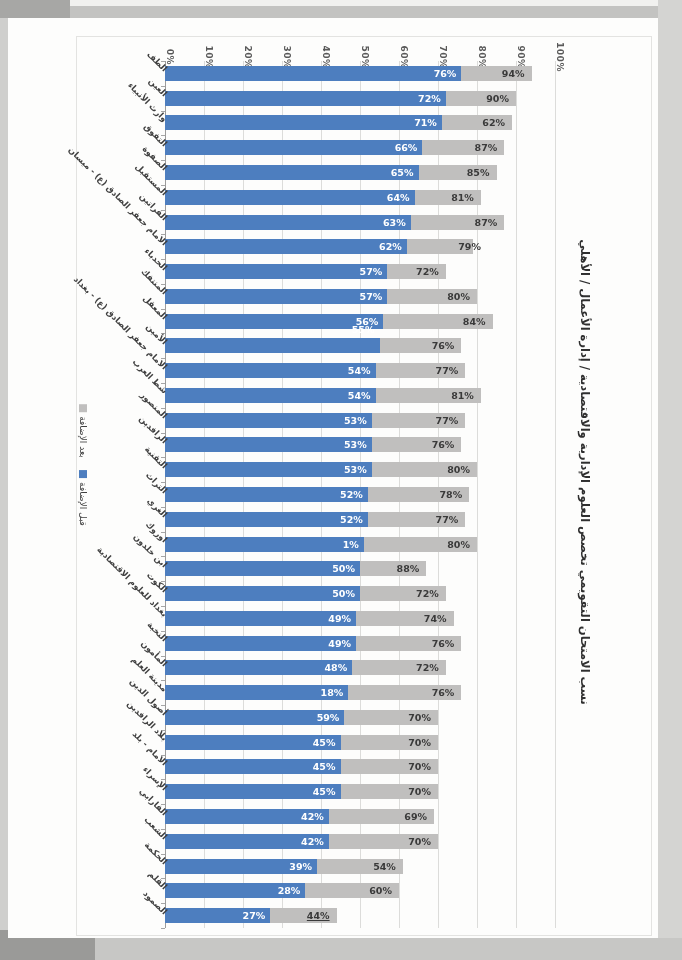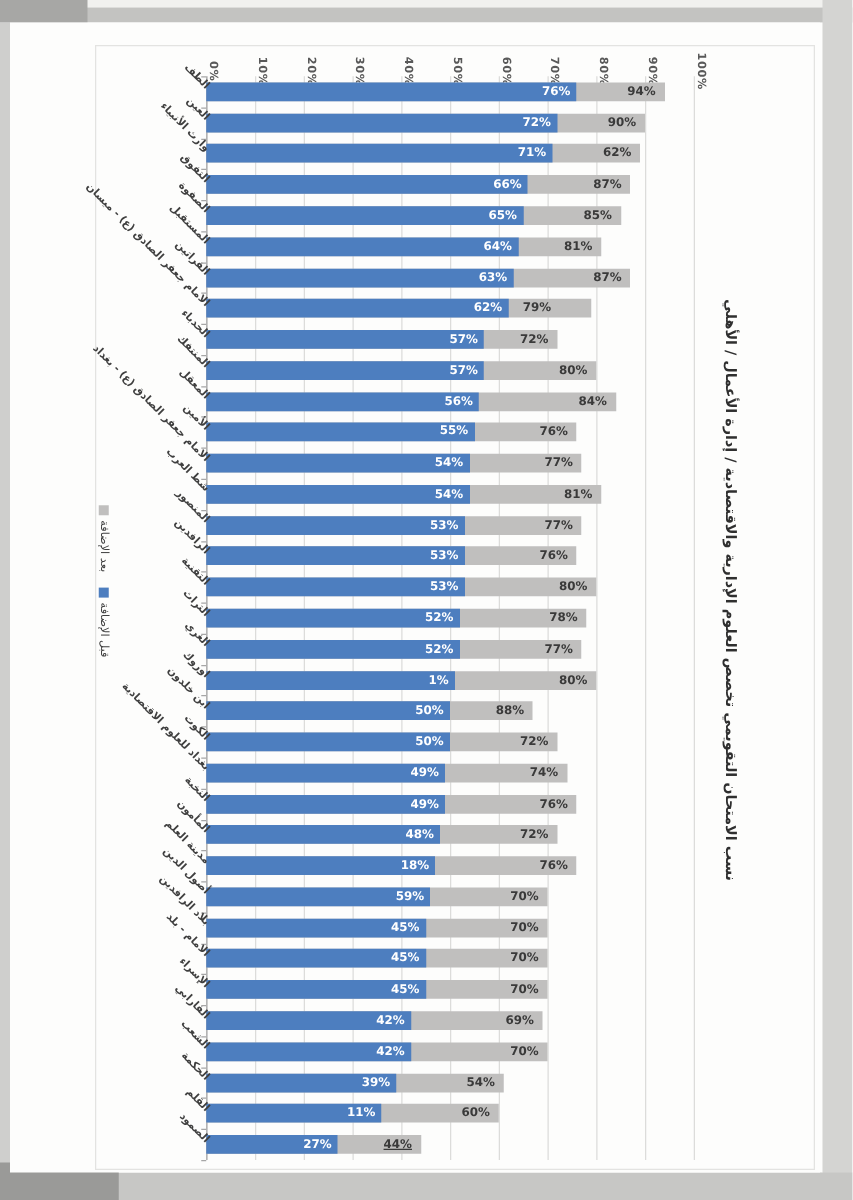--- a/index.html
+++ b/index.html
@@ -194,32 +194,32 @@
     <div class="val-before" style="left:379.5px;top:166.9714285714286px;">65%</div>
     <div class="val-after" style="left:455.5px;top:166.9714285714286px;">85%</div>
     <div class="cat-label" style="left:-59px;top:161.4714285714286px;">الصفوة</div>
     <div class="val-before" style="left:375.6px;top:191.74285714285713px;">64%</div>
     <div class="val-after" style="left:439.9px;top:191.74285714285713px;">81%</div>
     <div class="cat-label" style="left:-59px;top:186.24285714285713px;">المستقبل</div>
     <div class="val-before" style="left:371.7px;top:216.51428571428573px;">63%</div>
     <div class="val-after" style="left:463.3px;top:216.51428571428573px;">87%</div>
     <div class="cat-label" style="left:-59px;top:211.01428571428573px;">الفراتين</div>
     <div class="val-before" style="left:367.79999999999995px;top:241.28571428571428px;">62%</div>
-    <div class="val-after" style="left:407px;top:241.28571428571428px;">79%</div>
+    <div class="val-after" style="left:447px;top:241.28571428571428px;">79%</div>
     <div class="cat-label" style="left:-59px;top:235.78571428571428px;">الامام جعفر الصادق (ع) - ميسان</div>
     <div class="val-before" style="left:348.29999999999995px;top:266.0571428571429px;">57%</div>
     <div class="val-after" style="left:404.8px;top:266.0571428571429px;">72%</div>
     <div class="cat-label" style="left:-59px;top:260.5571428571429px;">الحدباء</div>
     <div class="val-before" style="left:348.29999999999995px;top:290.8285714285714px;">57%</div>
     <div class="val-after" style="left:436px;top:290.8285714285714px;">80%</div>
     <div class="cat-label" style="left:-59px;top:285.3285714285714px;">المنتفك</div>
     <div class="val-before" style="left:344.4px;top:315.6px;">56%</div>
     <div class="val-after" style="left:451.59999999999997px;top:315.6px;">84%</div>
     <div class="cat-label" style="left:-59px;top:310.1px;">المعقل</div>
-    <div class="val-before" style="left:340.5px;top:339px;">55%</div>
+    <div class="val-before" style="left:340.5px;top:324px;">55%</div>
     <div class="val-after" style="left:420.4px;top:340.37142857142857px;">76%</div>
     <div class="cat-label" style="left:-59px;top:334.87142857142857px;">الأمين</div>
     <div class="val-before" style="left:336.6px;top:365.14285714285717px;">54%</div>
     <div class="val-after" style="left:424.3px;top:365.14285714285717px;">77%</div>
     <div class="cat-label" style="left:-59px;top:359.64285714285717px;">الامام جعفر الصادق (ع) - بغداد</div>
     <div class="val-before" style="left:336.6px;top:389.9142857142857px;">54%</div>
     <div class="val-after" style="left:439.9px;top:389.9142857142857px;">81%</div>
     <div class="cat-label" style="left:-59px;top:384.4142857142857px;">شط العرب</div>
     <div class="val-before" style="left:332.7px;top:414.6857142857143px;">53%</div>
     <div class="val-after" style="left:424.3px;top:414.6857142857143px;">77%</div>
@@ -271,21 +271,21 @@
     <div class="cat-label" style="left:-59px;top:780.7571428571429px;">الإسراء</div>
     <div class="val-before" style="left:289.79999999999995px;top:811.0285714285715px;">42%</div>
     <div class="val-after" style="left:393.09999999999997px;top:811.0285714285715px;">69%</div>
     <div class="cat-label" style="left:-59px;top:805.5285714285715px;">الفارابي</div>
     <div class="val-before" style="left:289.79999999999995px;top:835.8000000000001px;">42%</div>
     <div class="val-after" style="left:397px;top:835.8000000000001px;">70%</div>
     <div class="cat-label" style="left:-59px;top:830.3000000000001px;">الشعب</div>
     <div class="val-before" style="left:278.1px;top:860.5714285714286px;">39%</div>
     <div class="val-after" style="left:361.9px;top:860.5714285714286px;">54%</div>
     <div class="cat-label" style="left:-59px;top:855.0714285714286px;">الحكمة</div>
-    <div class="val-before" style="left:266.4px;top:885.3428571428572px;">11%</div>
+    <div class="val-before" style="left:266.4px;top:885.3428571428572px;">28%</div>
     <div class="val-after" style="left:358px;top:885.3428571428572px;">60%</div>
     <div class="cat-label" style="left:-59px;top:879.8428571428572px;">القلم</div>
     <div class="val-before" style="left:231.3px;top:910.1142857142858px;">27%</div>
     <div class="val-after" style="left:295.6px;top:910.1142857142858px;text-decoration:underline;">44%</div>
     <div class="cat-label" style="left:-59px;top:904.6142857142858px;">الصمود</div>
   </div>
 
 <div id="chart-title">نسب الامتحان التقويمي تخصص العلوم الإدارية والاقتصادية / إدارة الأعمال / الأهلي</div>
 
 <div class="legend-item" style="left:83px;top:431px;">

